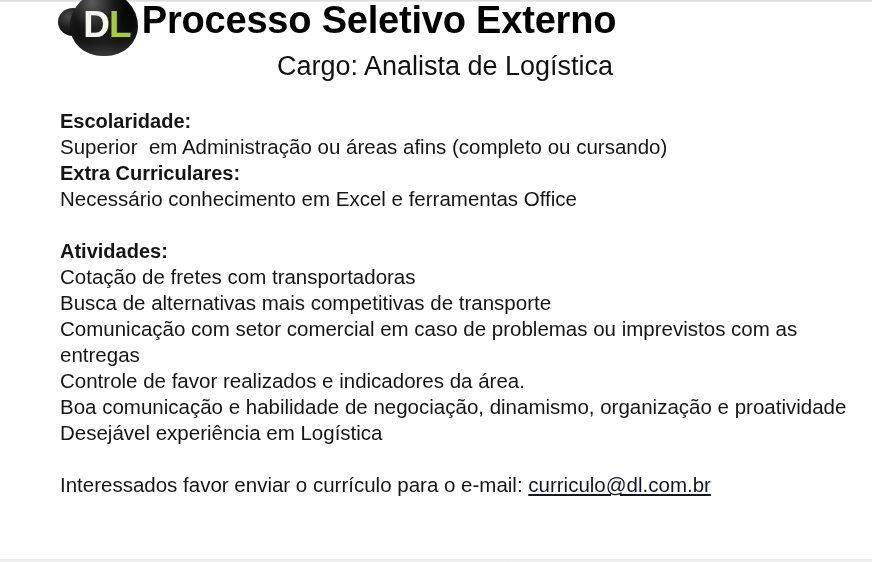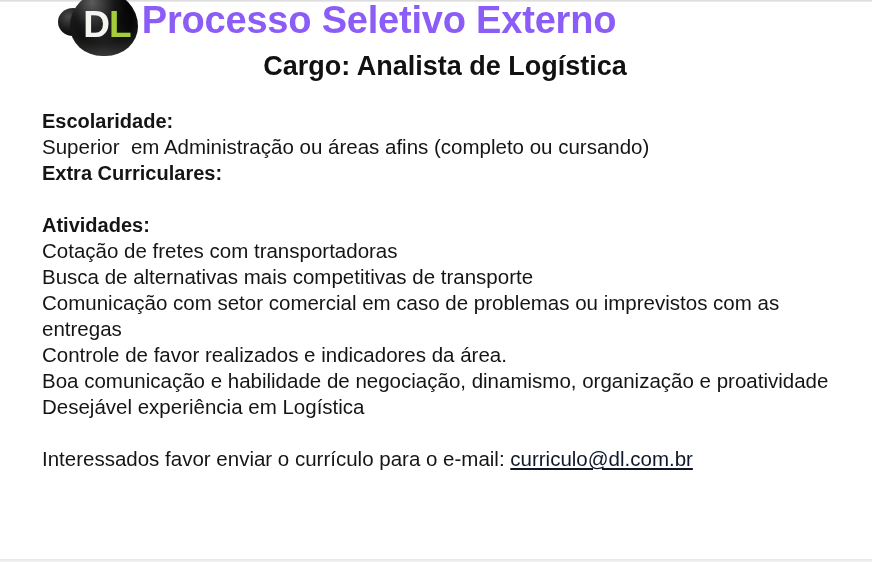--- a/index.html
+++ b/index.html
@@ -103,46 +103,46 @@
   .logo .mark .l { color: #a5cd39; }
 
   .title {
     position: absolute;
     left: 0;
     top: 1px;
     width: 716px;
     text-align: center;
     padding-left: 42px;
     box-sizing: border-box;
-    color: #8b5cf6;
+    color: #000000;
     font-size: 38px;
     font-weight: bold;
     letter-spacing: -0.2px;
     line-height: 1.05;
     white-space: nowrap;
   }
   .subtitle {
     position: absolute;
     left: 0;
     top: 52px;
     width: 872px;
     text-align: center;
     padding-left: 18px;
     box-sizing: border-box;
     color: #111111;
     font-size: 27px;
-    font-weight: bold;
+    font-weight: normal;
     line-height: 1.1;
     white-space: nowrap;
   }
 
   
   .content {
     position: absolute;
-    left: 42px;
+    left: 60px;
     top: 108px;
     width: 790px;
     color: #151515;
     font-size: 20.5px;
     line-height: 26px;
   }
   .content p {
     margin: 0;
     padding: 0;
     white-space: pre-wrap;
@@ -176,20 +176,21 @@
     </div>
 
     <div class="title">Processo Seletivo Externo</div>
     <div class="subtitle">Cargo: Analista de Logística</div>
   </div>
 
   <div class="content" id="content">
       <p class="bold">Escolaridade:</p>
       <p class="wrap">Superior  em Administração ou áreas afins (completo ou cursando)</p>
       <p class="bold">Extra Curriculares:</p>
+      <p class="wrap">Necessário conhecimento em Excel e ferramentas Office</p>
       <p class="spacer">&nbsp;</p>
       <p class="bold">Atividades:</p>
       <p class="wrap">Cotação de fretes com transportadoras</p>
       <p class="wrap">Busca de alternativas mais competitivas de transporte</p>
       <p class="wrap">Comunicação com setor comercial em caso de problemas ou imprevistos com as entregas</p>
       <p class="wrap">Controle de favor realizados e indicadores da área.</p>
       <p class="wrap">Boa comunicação e habilidade de negociação, dinamismo, organização e proatividade</p>
       <p class="wrap">Desejável experiência em Logística</p>
       <p class="spacer">&nbsp;</p>
       <p class="wrap"><span>Interessados favor enviar o currículo para o e-mail: </span><a class="email" href="mailto:curriculo@dl.com.br">curriculo@dl.com.br</a></p>

